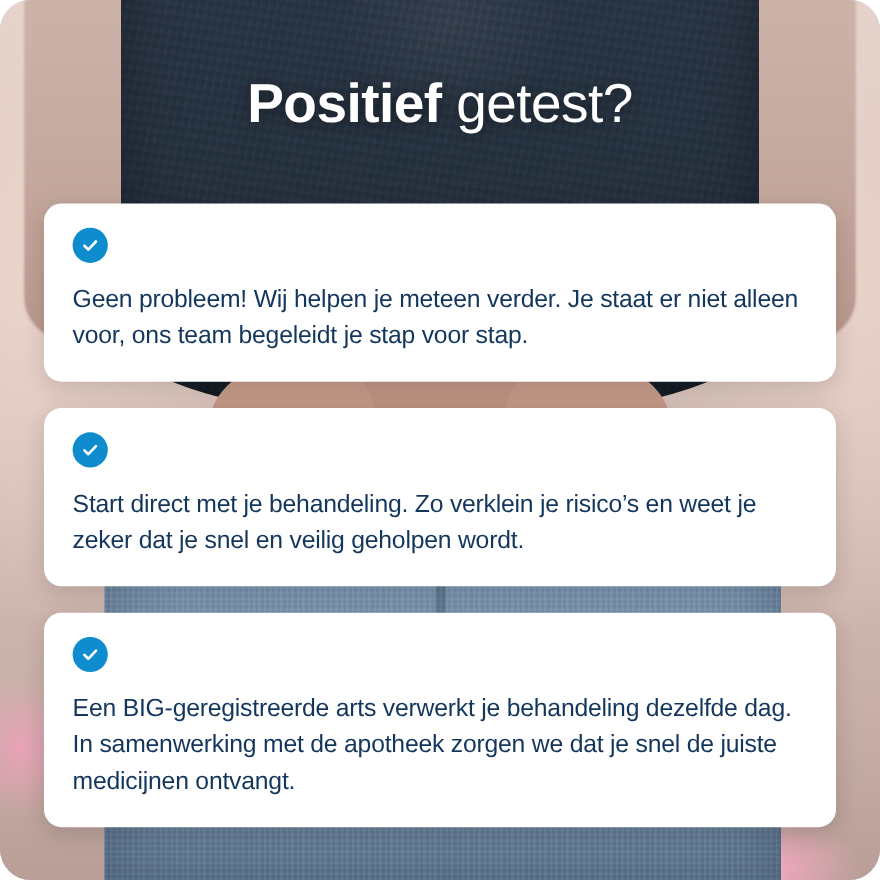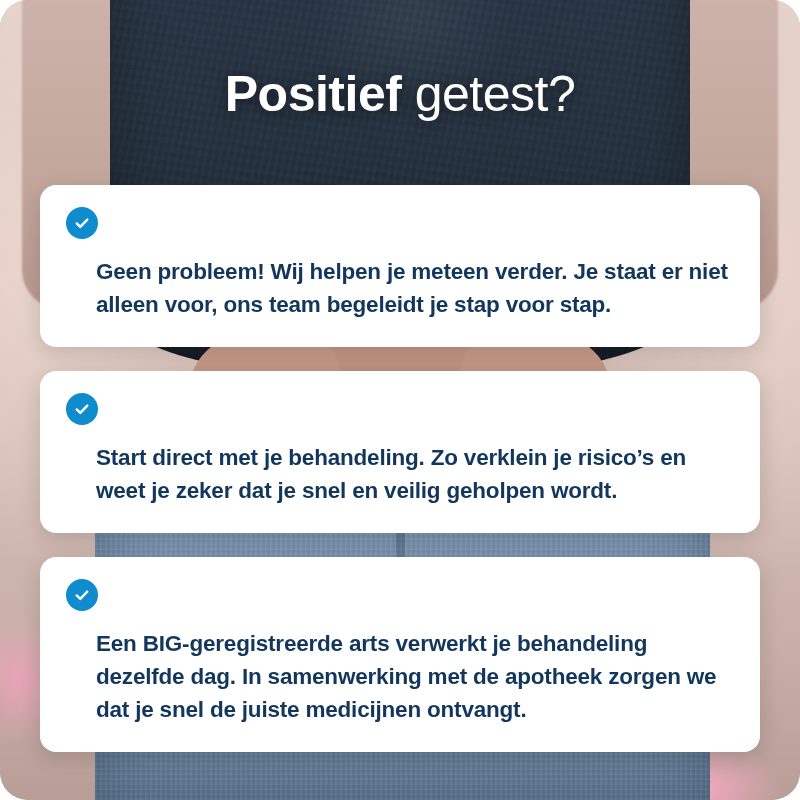--- a/index.html
+++ b/index.html
@@ -172,23 +172,22 @@
     align-items: center;
     justify-content: center;
     margin-bottom: 16px;
   }
   .check svg { display: block; }
 
   .card-text {
     color: #13365c;
     font-size: 22.5px;
     line-height: 33px;
-    font-weight: 700;
+    font-weight: 400;
     letter-spacing: -0.2px;
-    margin-left: 30px;
   }
 </style>
 </head>
 <body>
 
 <div class="stage">
 
   <div class="bg">
     <div class="arm-left"></div>
     <div class="arm-right"></div>

